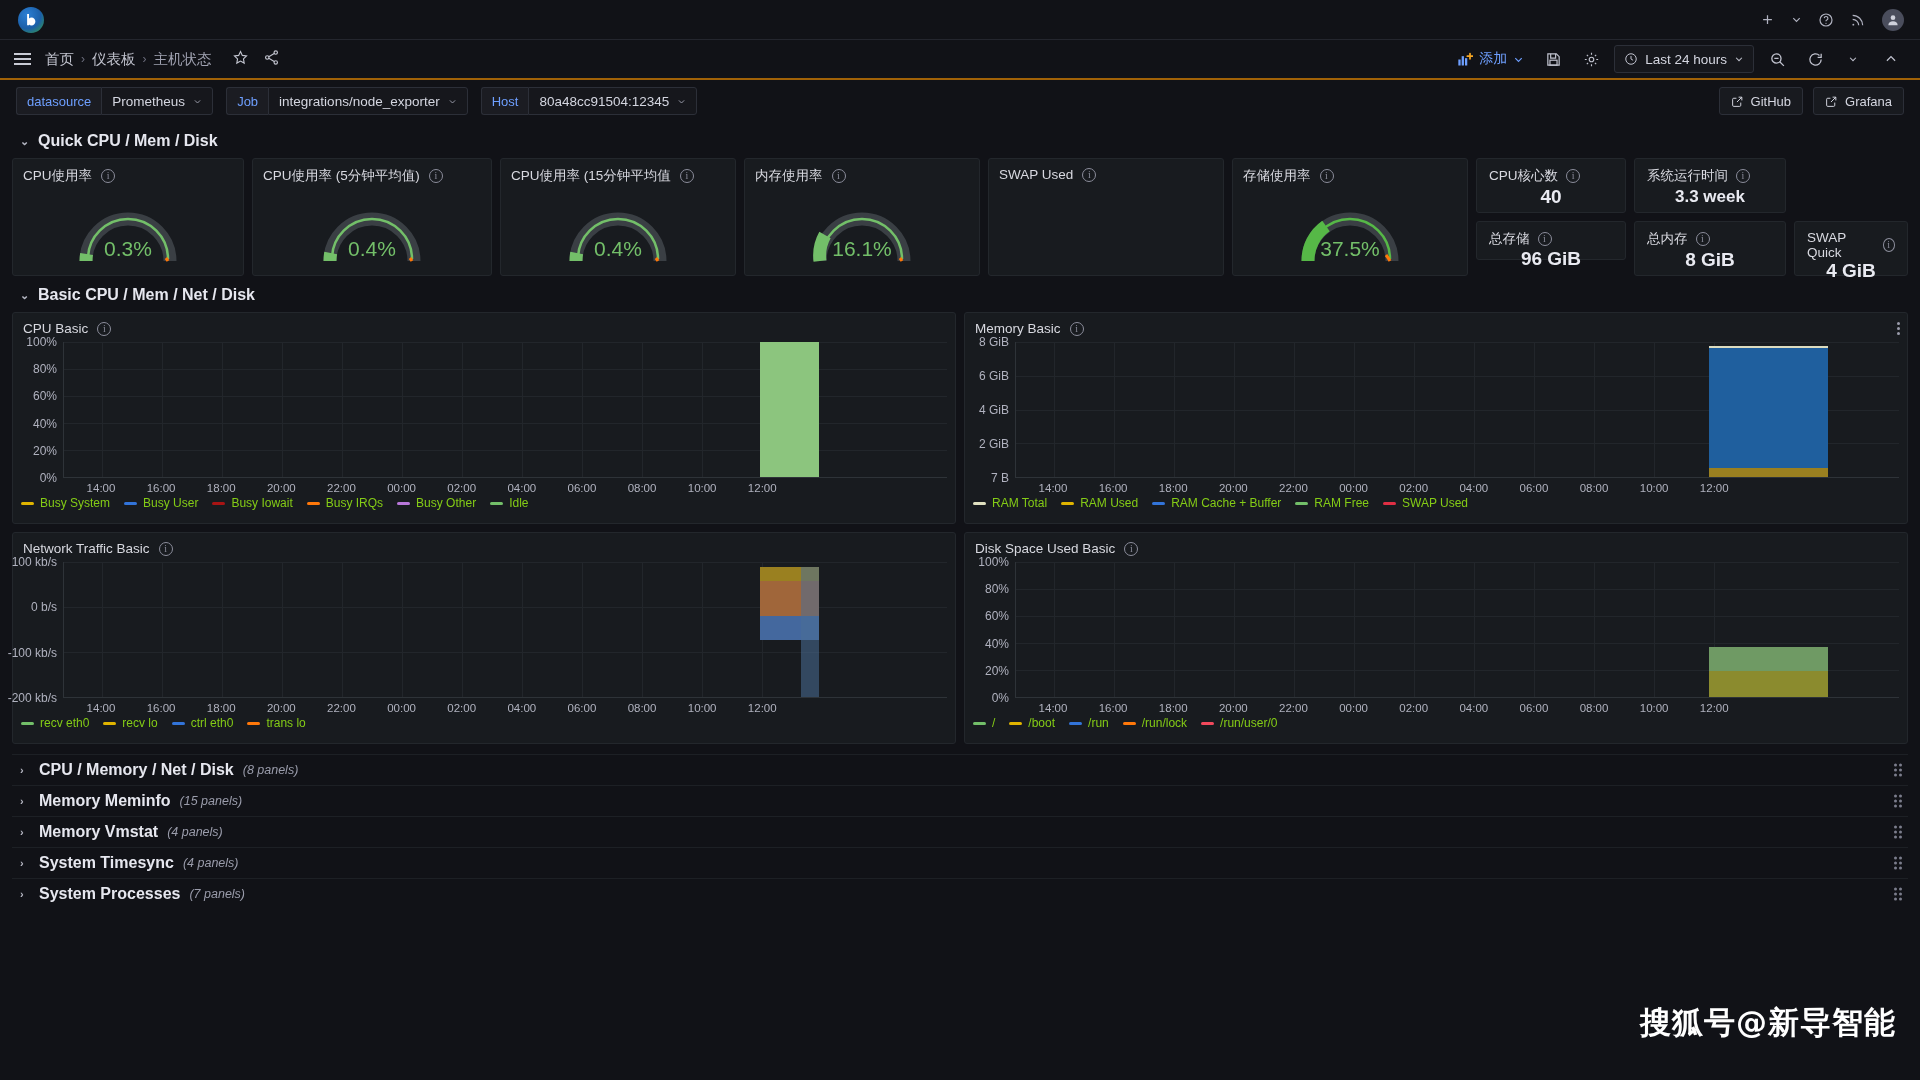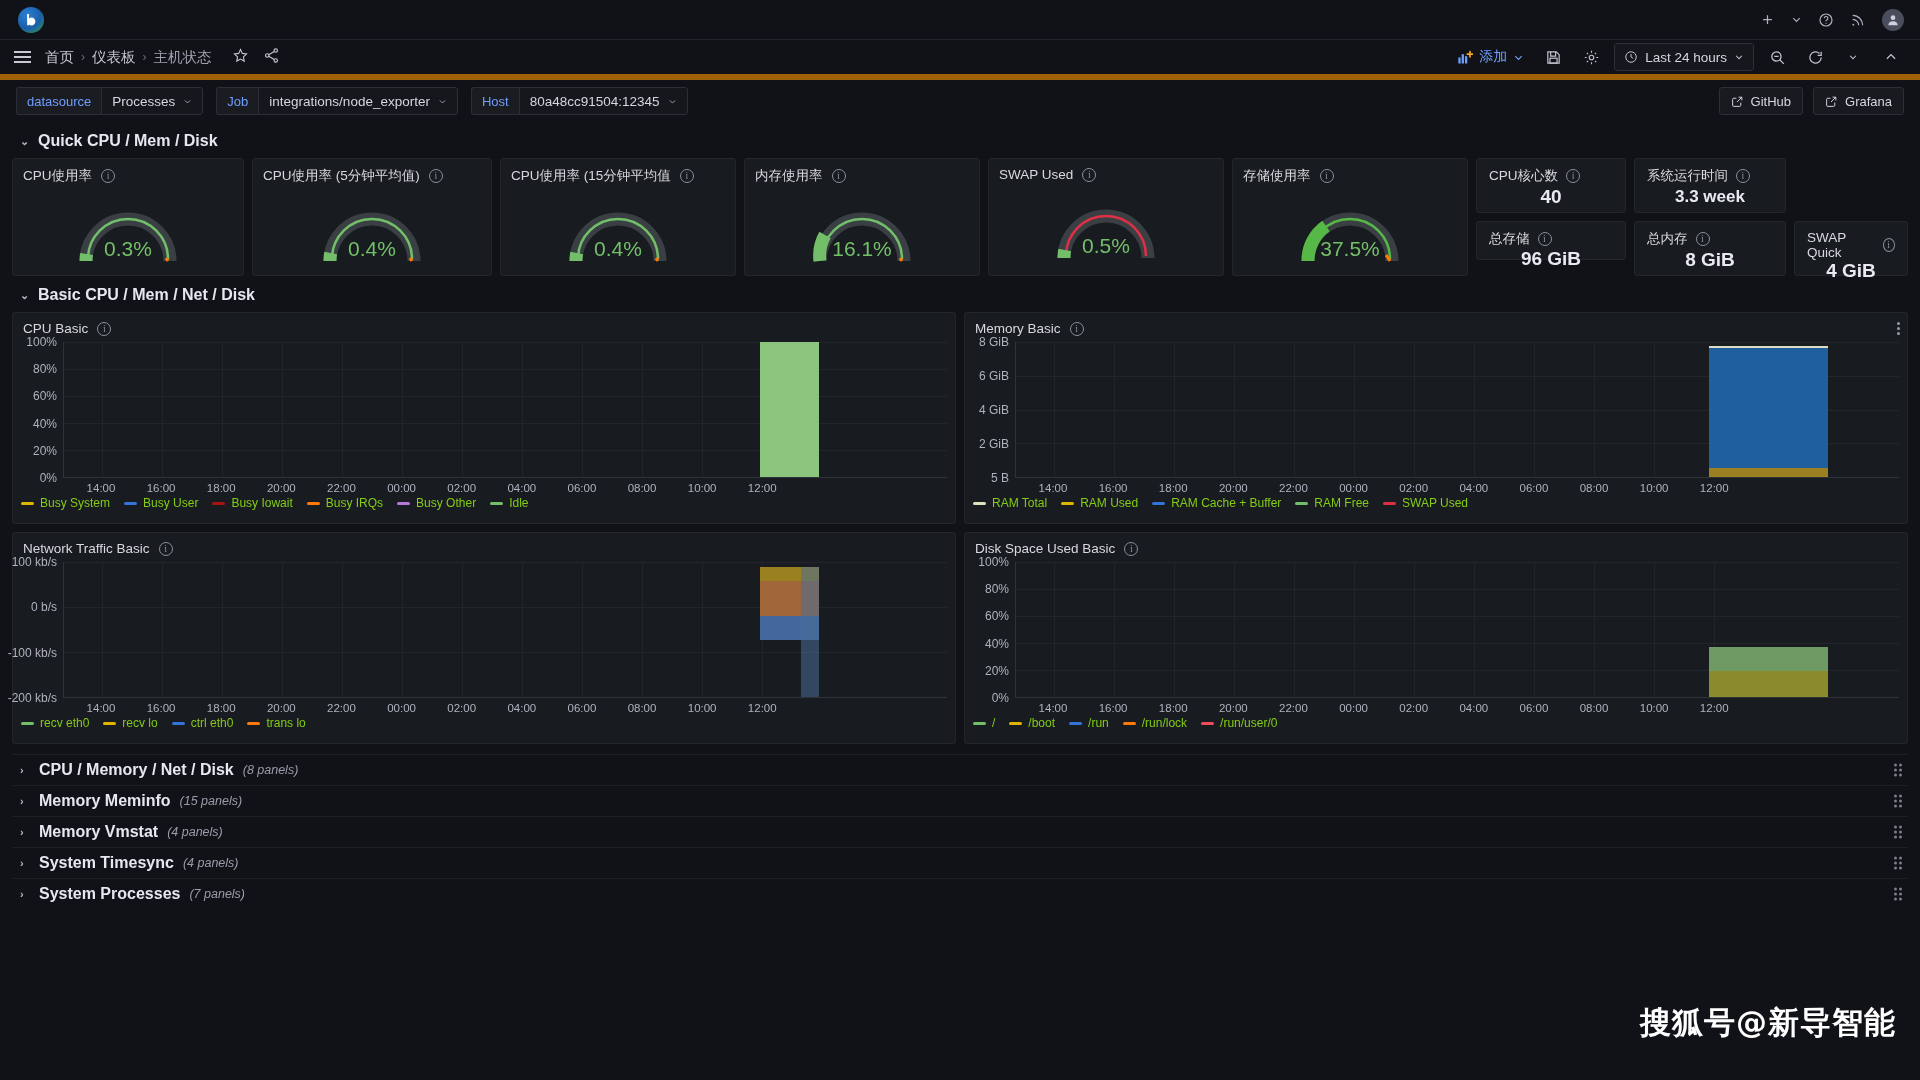--- a/index.html
+++ b/index.html
@@ -55,21 +55,21 @@
   .avatar {
     width: 22px; height: 22px; border-radius: 50%;
     background: #4a4d5c; display:flex; align-items:center; justify-content:center;
   }
 
   
   .navbar {
     height: 40px; flex: 0 0 40px;
     display: flex; align-items: center;
     padding: 0 14px;
-    border-bottom: 6px solid #a16207;
+    border-bottom: 2px solid #a16207;
     background: #111217;
   }
   .hamburger { display:flex; flex-direction:column; gap:3px; margin-right: 14px; cursor:pointer; }
   .hamburger span { width: 17px; height: 2px; background: #c8cad4; display:block; }
   .crumbs { display: flex; align-items: center; gap: 7px; font-size: 14.5px; }
   .crumb { color: #c3c5d0; }
   .crumb.active { color: #9fa1b0; font-family: Liberation Mono, monospace; }
   .crumb-sep { color: #6b6d7c; font-size: 12px; }
   .crumb-icons { display: flex; align-items: center; gap: 14px; margin-left: 13px; color:#c3c5d0; }
   .navbar-right { margin-left: auto; display: flex; align-items: center; gap: 8px; }
@@ -365,21 +365,21 @@
             <path d="M5 15l7-7 7 7"></path>
           </svg>
       </div>
     </div>
   </div>
 
   <div class="varbar">
     <div class="varset">
       <div class="varlabel">datasource</div>
       <div class="varvalue">
-        <span>Processes</span>
+        <span>Prometheus</span>
         <svg width="9" height="9" viewBox="0 0 24 24" stroke="#9a9cab" stroke-width="2.6" fill="none">
             <path d="M5 9l7 7 7-7"></path>
           </svg>
       </div>
     </div>
     <div class="varset">
       <div class="varlabel">Job</div>
       <div class="varvalue">
         <span>integrations/node_exporter</span>
         <svg width="9" height="9" viewBox="0 0 24 24" stroke="#9a9cab" stroke-width="2.6" fill="none">
@@ -495,30 +495,20 @@
             </svg>
             <div class="gauge-val">16.1%</div>
           </div>
         </div>
       </div>
 
       <div class="panel gauge-panel" style="width:236px">
         <div class="panel-title">
           <span>SWAP Used</span>
           <span class="infoic">i</span>
-        </div>
-        <div class="gauge-wrap">
-          <div class="gauge">
-            <svg width="124" height="82" viewBox="0 0 124 82">
-              <path d="M20 76 A42 42 0 1 1 104 76" fill="none" stroke="#3a3f44" stroke-width="13"></path>
-              <path d="M22 74 A40 40 0 1 1 102 74" fill="none" stroke="#e02f44" stroke-width="2.5"></path>
-              <path d="M20 76 A42 42 0 0 1 20.7 68" fill="none" stroke="#73bf69" stroke-width="13"></path>
-            </svg>
-            <div class="gauge-val">0.5%</div>
-          </div>
         </div>
       </div>
 
       <div class="panel gauge-panel" style="width:236px">
         <div class="panel-title">
           <span>存储使用率</span>
           <span class="infoic">i</span>
         </div>
         <div class="gauge-wrap">
           <div class="gauge">
@@ -672,21 +662,21 @@
             <i></i>
             <i></i>
             <i></i>
           </div>
         <div class="graph-body">
           <div class="ylabels">
             <div class="ylab" style="top:0%">8 GiB</div>
             <div class="ylab" style="top:25%">6 GiB</div>
             <div class="ylab" style="top:50%">4 GiB</div>
             <div class="ylab" style="top:75%">2 GiB</div>
-            <div class="ylab" style="top:100%">5 B</div>
+            <div class="ylab" style="top:100%">7 B</div>
           </div>
           <div class="plot">
             <div class="gridline" style="top:0%"></div>
               <div class="gridline" style="top:25%"></div>
             <div class="gridline" style="top:50%"></div>
               <div class="gridline" style="top:75%"></div>
             <div class="vgrid" style="left:4.3%"></div>
               <div class="vgrid" style="left:11.1%"></div>
             <div class="vgrid" style="left:17.9%"></div>
               <div class="vgrid" style="left:24.7%"></div>

